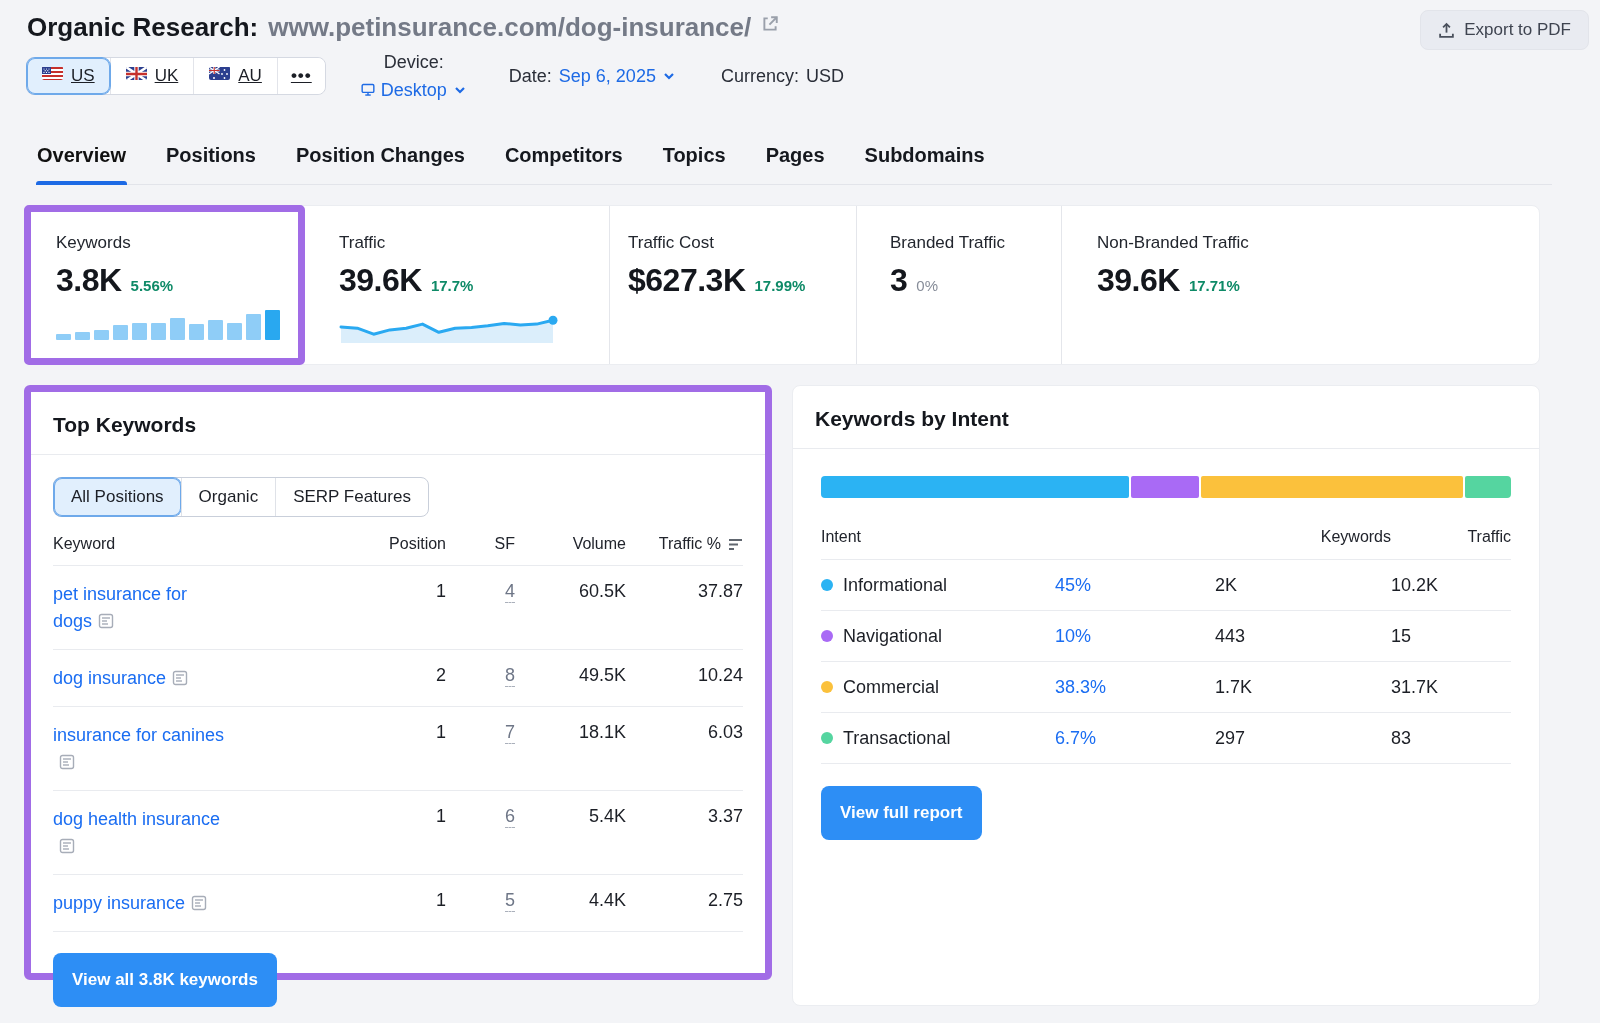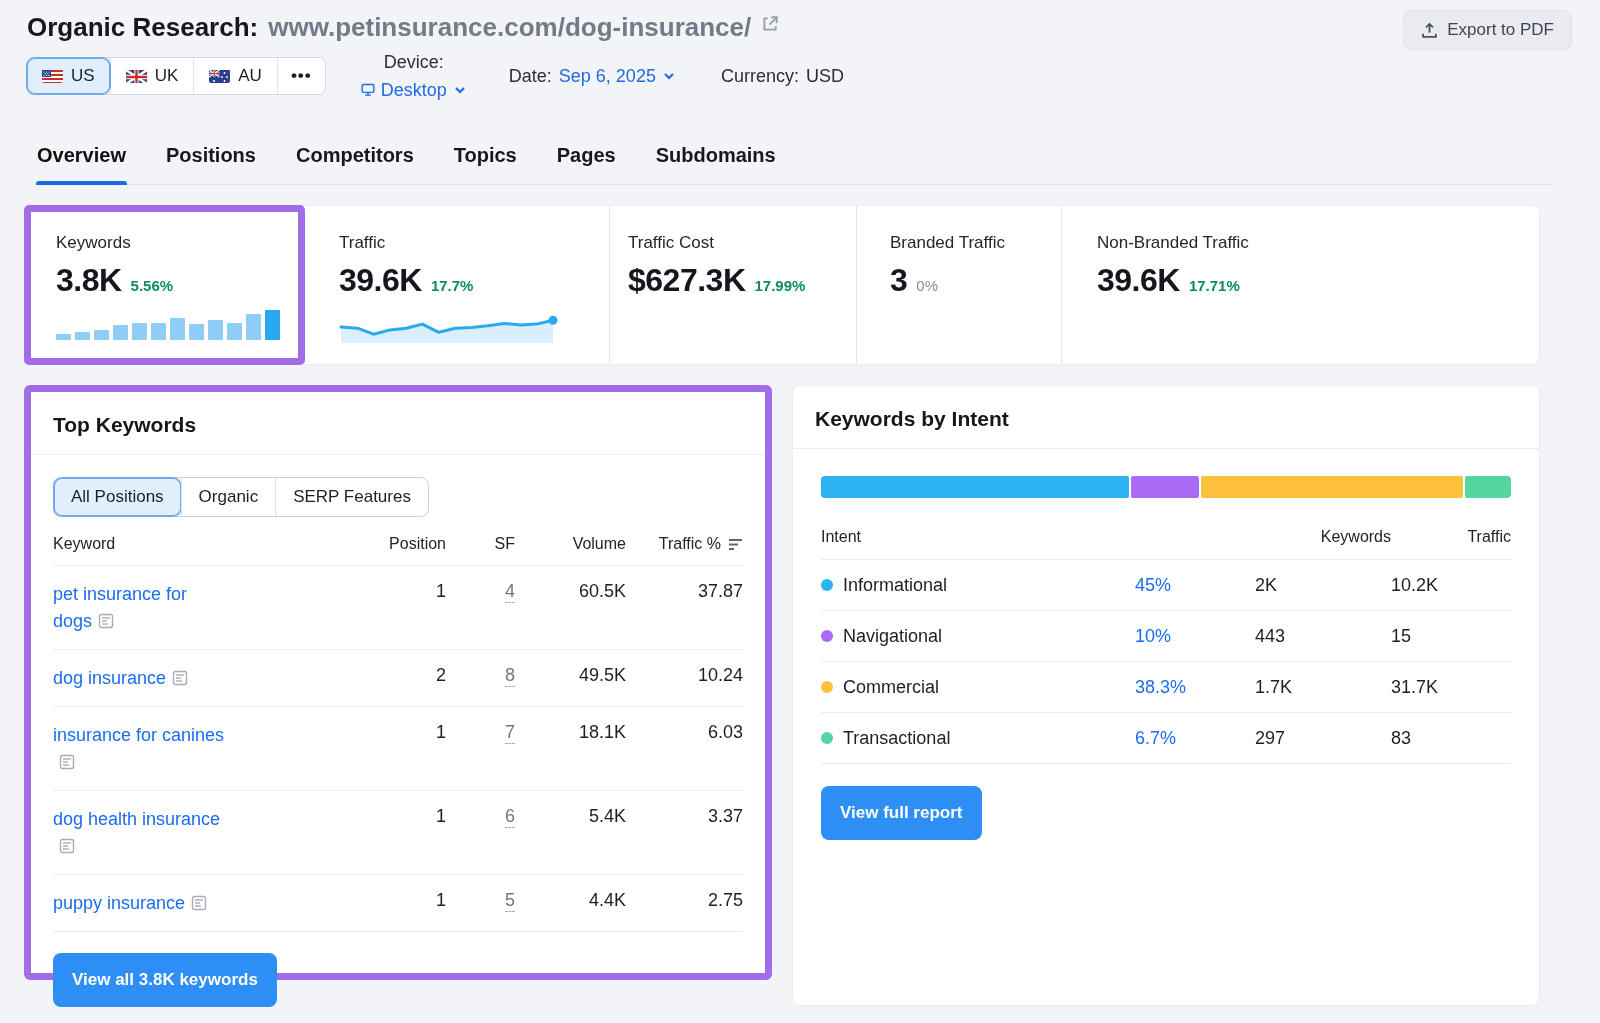--- a/index.html
+++ b/index.html
@@ -5,30 +5,30 @@
   * { margin:0; padding:0; box-sizing:border-box; }
   html,body { width:1600px; height:1023px; }
   body { font-family:"Liberation Sans", sans-serif; background:#f3f4f7; color:#1c1f26; }
   .page { position:relative; width:1600px; height:1023px; overflow:hidden; }
 
   
   .hdr { position:absolute; left:27px; top:12px; display:flex; align-items:center; gap:10px; }
   .hdr-title { font-size:26px; font-weight:700; color:#15181e; }
   .hdr-url { font-size:26px; font-weight:600; color:#747a87; }
   .ext-icon { width:18px; height:18px; color:#9aa0ab; margin-top:-8px; }
-  .export-btn { position:absolute; right:28px; top:10px; display:flex; align-items:center; gap:9px;
+  .export-btn { position:absolute; right:11px; top:10px; display:flex; align-items:center; gap:9px;
     background:#e9ebf1; border:1px solid #e2e4ea; border-radius:8px; padding:9px 17px;
     font-size:17px; color:#3f4450; cursor:pointer; }
   .export-btn svg { width:17px; height:17px; color:#4a505c; }
 
   
   .filters { position:absolute; left:26px; top:56px; display:flex; align-items:center; height:40px; }
   .country-group { display:flex; background:#fff; border:1px solid #d5d9e2; border-radius:8px; overflow:visible; }
-  .country-tab { display:flex; align-items:center; gap:8px; padding:8px 15px; font-size:17px; color:#1c1f26;
-    border-left:1px solid #e2e4ea; cursor:pointer; background:#fff; }
+  .country-tab { display:flex; align-items:flex-start; gap:8px; padding:8px 15px; font-size:17px; color:#1c1f26;
+    border-left:1px solid #e2e4ea; cursor:pointer; background:#fff;text-decoration:underline; }
   .country-tab:first-child { border-left:none; border-radius:8px 0 0 8px; }
   .country-tab.selected { background:#e1effd; box-shadow:0 0 0 1px #6ea9ea inset, 0 0 0 1px #6ea9ea; border-radius:8px; z-index:2; }
   .country-tab .flag { width:21px; height:14px; border-radius:2px; overflow:hidden; flex:0 0 auto; }
   .more-tab { padding:8px 13px; letter-spacing:1px; font-weight:700; border-radius:0 8px 8px 0; }
   .f-group { display:flex; align-items:center; gap:7px; font-size:18px; color:#2a2e38; }
   .f-blue { color:#1d6ae5; display:flex; align-items:center; gap:6px; cursor:pointer; }
   .f-blue svg { width:14px; height:14px; }
   .dev-icon { width:19px; height:18px; color:#1d6ae5; }
   .gap1 { margin-left:35px;flex-direction:column; } .gap2 { margin-left:42px; } .gap3 { margin-left:45px; }
 
@@ -95,21 +95,21 @@
 
   
   .intent-bar { display:flex; gap:2px; height:22px; margin:27px 28px 0; }
   .intent-bar div { border-radius:2px; }
   .intent-bar div:first-child { border-radius:4px 2px 2px 4px; }
   .intent-bar div:last-child { border-radius:2px 4px 4px 2px; }
   .intent-table { margin:30px 28px 0; }
   .in-grid { display:grid; grid-template-columns:1fr 120px 136px 120px; align-items:center; }
   .in-headrow { font-size:16px; color:#21242c; padding-bottom:13px; }
   .in-headrow .num { text-align:right; }
-  .in-row { border-top:1px solid #e9ebef; height:51px; font-size:18px; }
+  .in-row { border-top:1px solid #e9ebef; height:51px; font-size:18px;gap:40px; }
   .in-row .num { text-align:left; color:#1c1f26; }
   .in-label { display:flex; align-items:center; gap:10px; color:#1c1f26; }
   .dot { width:12px; height:12px; border-radius:50%; flex:0 0 auto; }
   .pct-link { color:#1a6df2; cursor:pointer; }
   .intent-footer { border-top:1px solid #e9ebef; margin:0 28px; padding:22px 0; }
 </style>
 </head>
 <body>
 
 <div class="page">
@@ -211,20 +211,21 @@
     </div>
     <div class="f-group gap3">
       <span>Currency:</span>
       <span>USD</span>
     </div>
   </div>
 
   <div class="nav">
       <div class="nav-tab active">Overview</div>
       <div class="nav-tab">Positions</div>
+      <div class="nav-tab">Position Changes</div>
       <div class="nav-tab">Competitors</div>
       <div class="nav-tab">Topics</div>
       <div class="nav-tab">Pages</div>
       <div class="nav-tab">Subdomains</div>
     </div>
 
   <div class="metrics">
     <div class="metric m1">
       <div class="m-label">Keywords</div>
       <div class="m-valrow">

